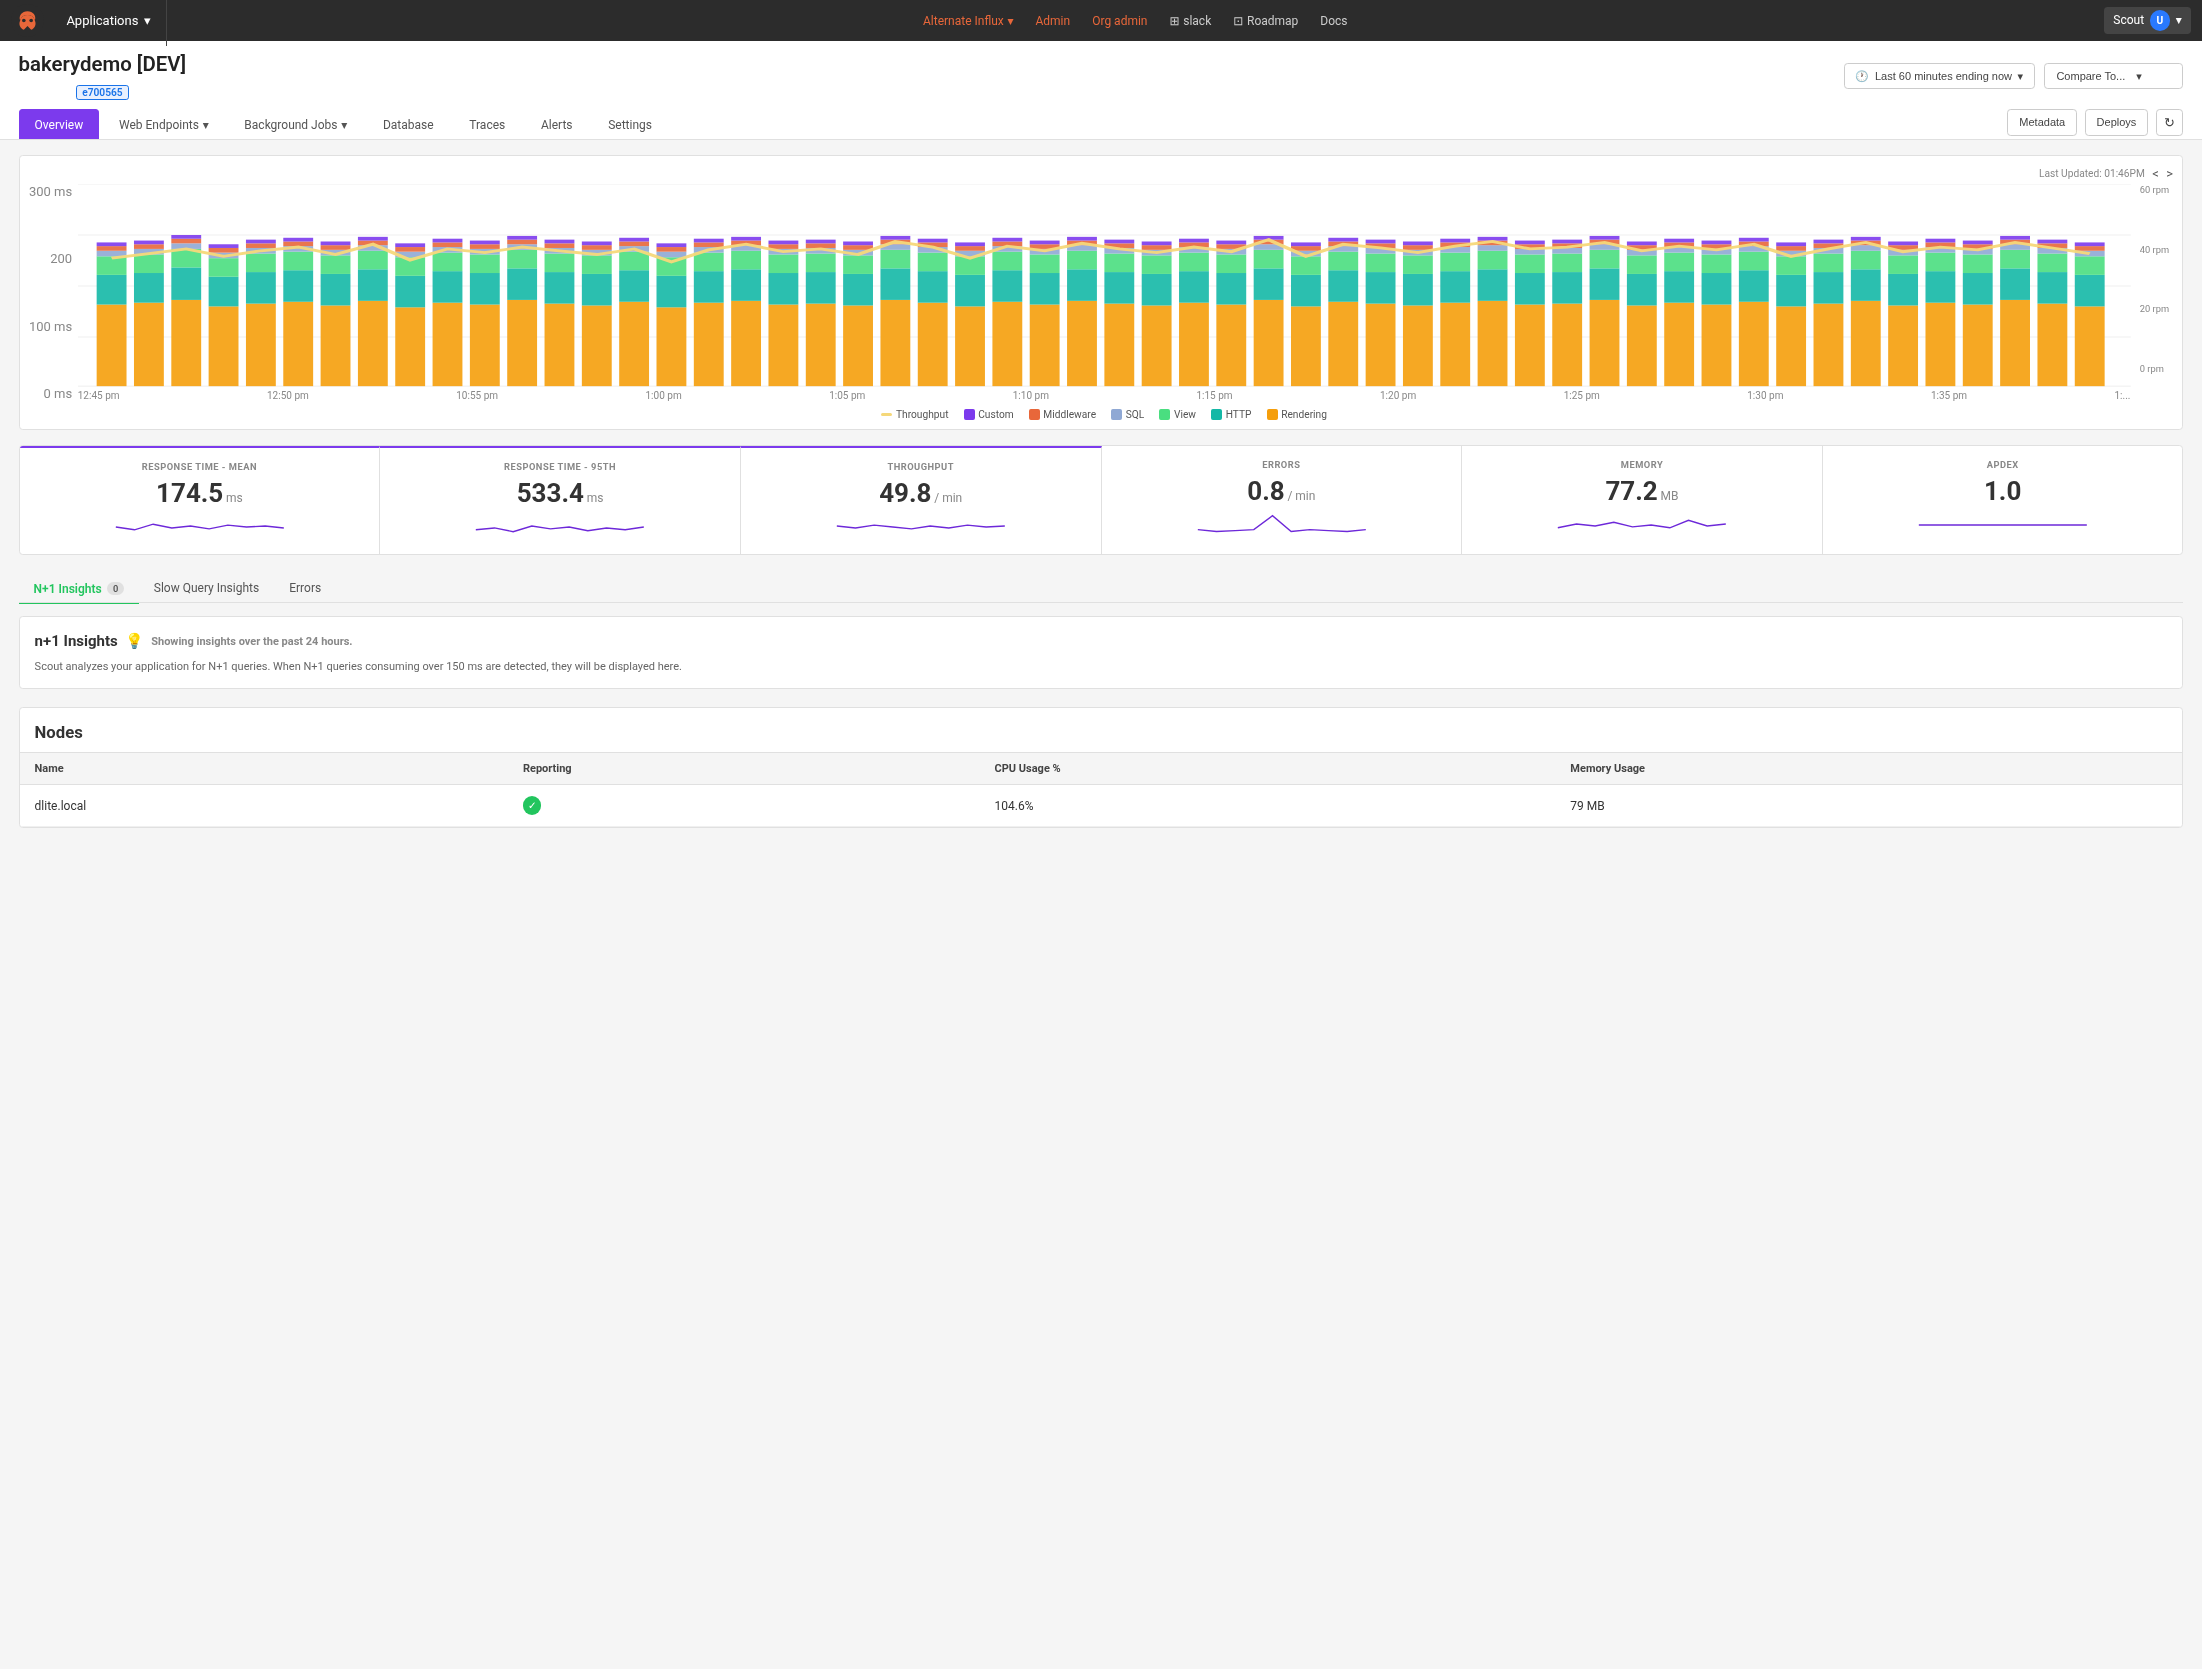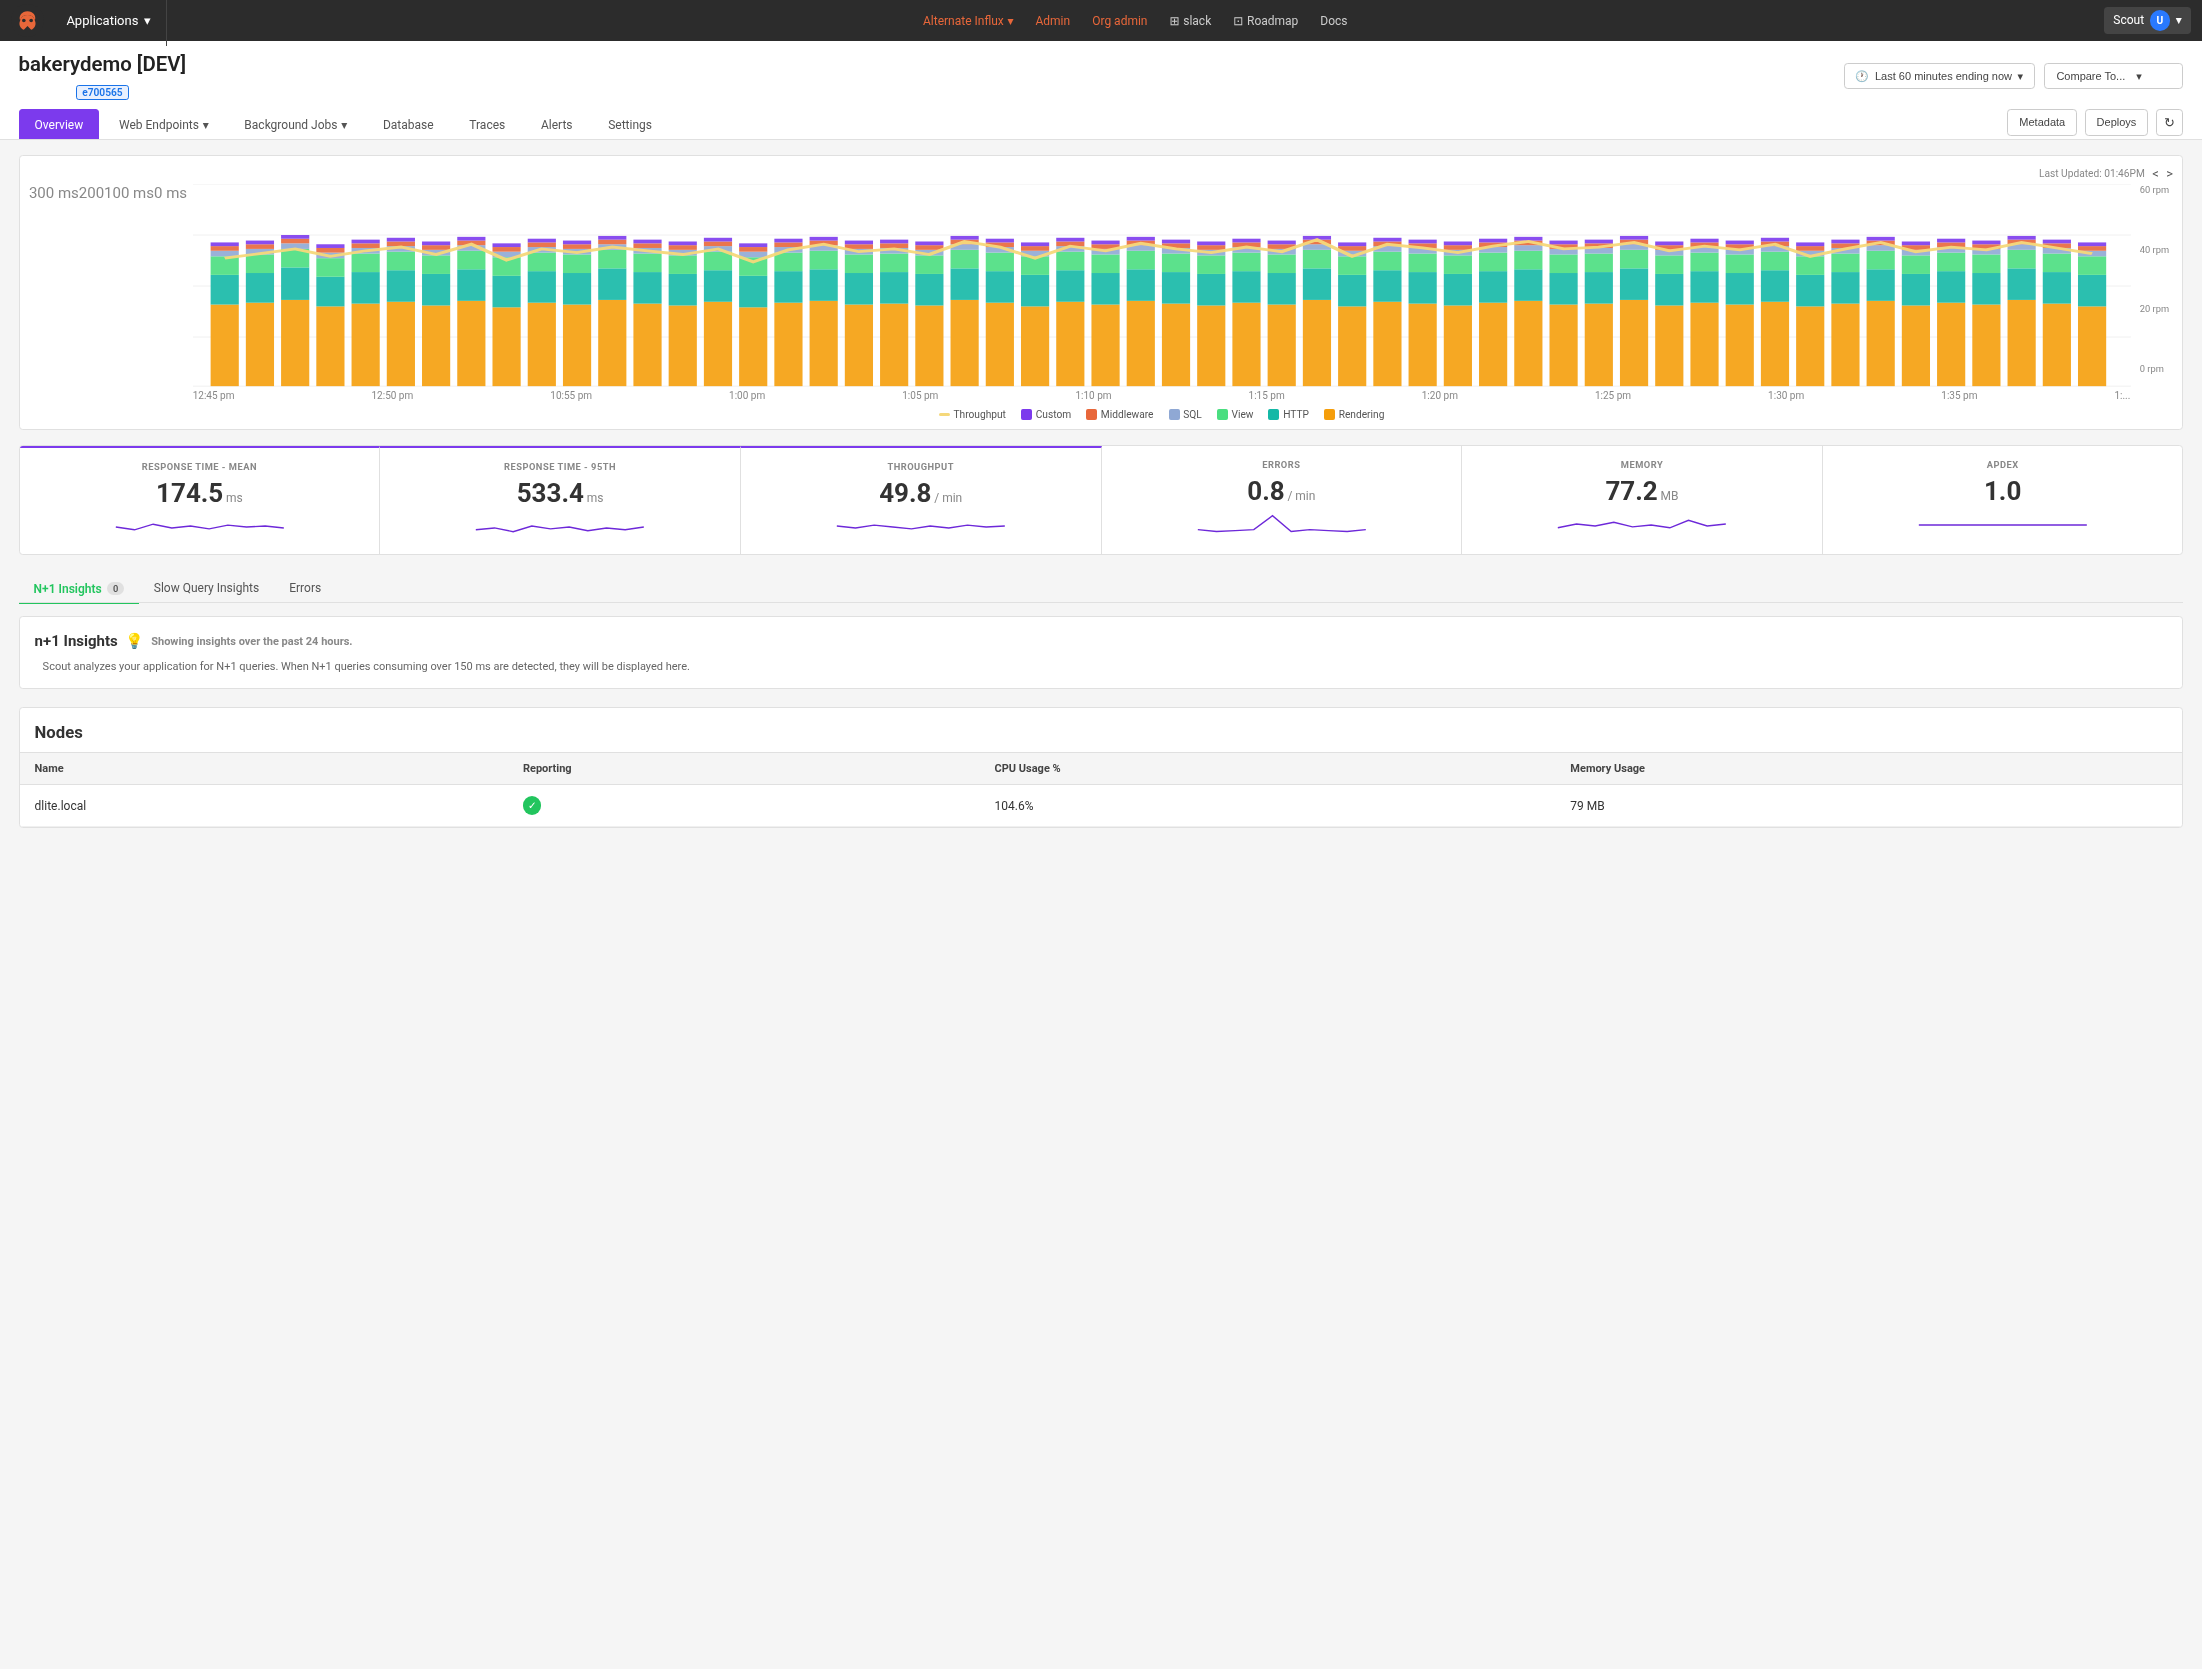--- a/index.html
+++ b/index.html
@@ -354,21 +354,20 @@
       margin-bottom: 5.6px;
     }
     .insights-subtitle {
       font-size: 11px;
       color: #888;
     }
     .insights-desc {
       font-size: 11px;
       color: #666;
       margin-top: 9.3px;
-      margin-left: 8px;
     }
 
     
     .nodes-section {
       background: #fff;
       border: 0.9px solid #e0e0e0;
       border-radius: 3.7px;
       overflow: hidden;
     }
     .nodes-title {
@@ -508,21 +507,21 @@
 
   <div class="chart-container">
     <div class="chart-header">
       <span>Last Updated: 01:46PM</span>
       <span class="chart-nav-btn">&lt;</span>
       <span class="chart-nav-btn">&gt;</span>
     </div>
 
     <div style="display:flex; gap:5.6px;">
 
-      <div style="display:flex;flex-direction:row;justify-content:space-between;text-align:right;font-size:15px;color:#888;padding-bottom:18.6px;min-width:37px;">
+      <div style="display:flex;flex-direction:column;justify-content:space-between;text-align:right;font-size:13px;color:#888;padding-bottom:18.6px;min-width:37px;">
         <span>300 ms</span>
         <span>200</span>
         <span>100 ms</span>
         <span>0 ms</span>
       </div>
 
       <div style="flex:1;">
         <div class="chart-area">
           <svg class="chart-svg" viewBox="0 0 1100 220" preserveAspectRatio="none">
 

